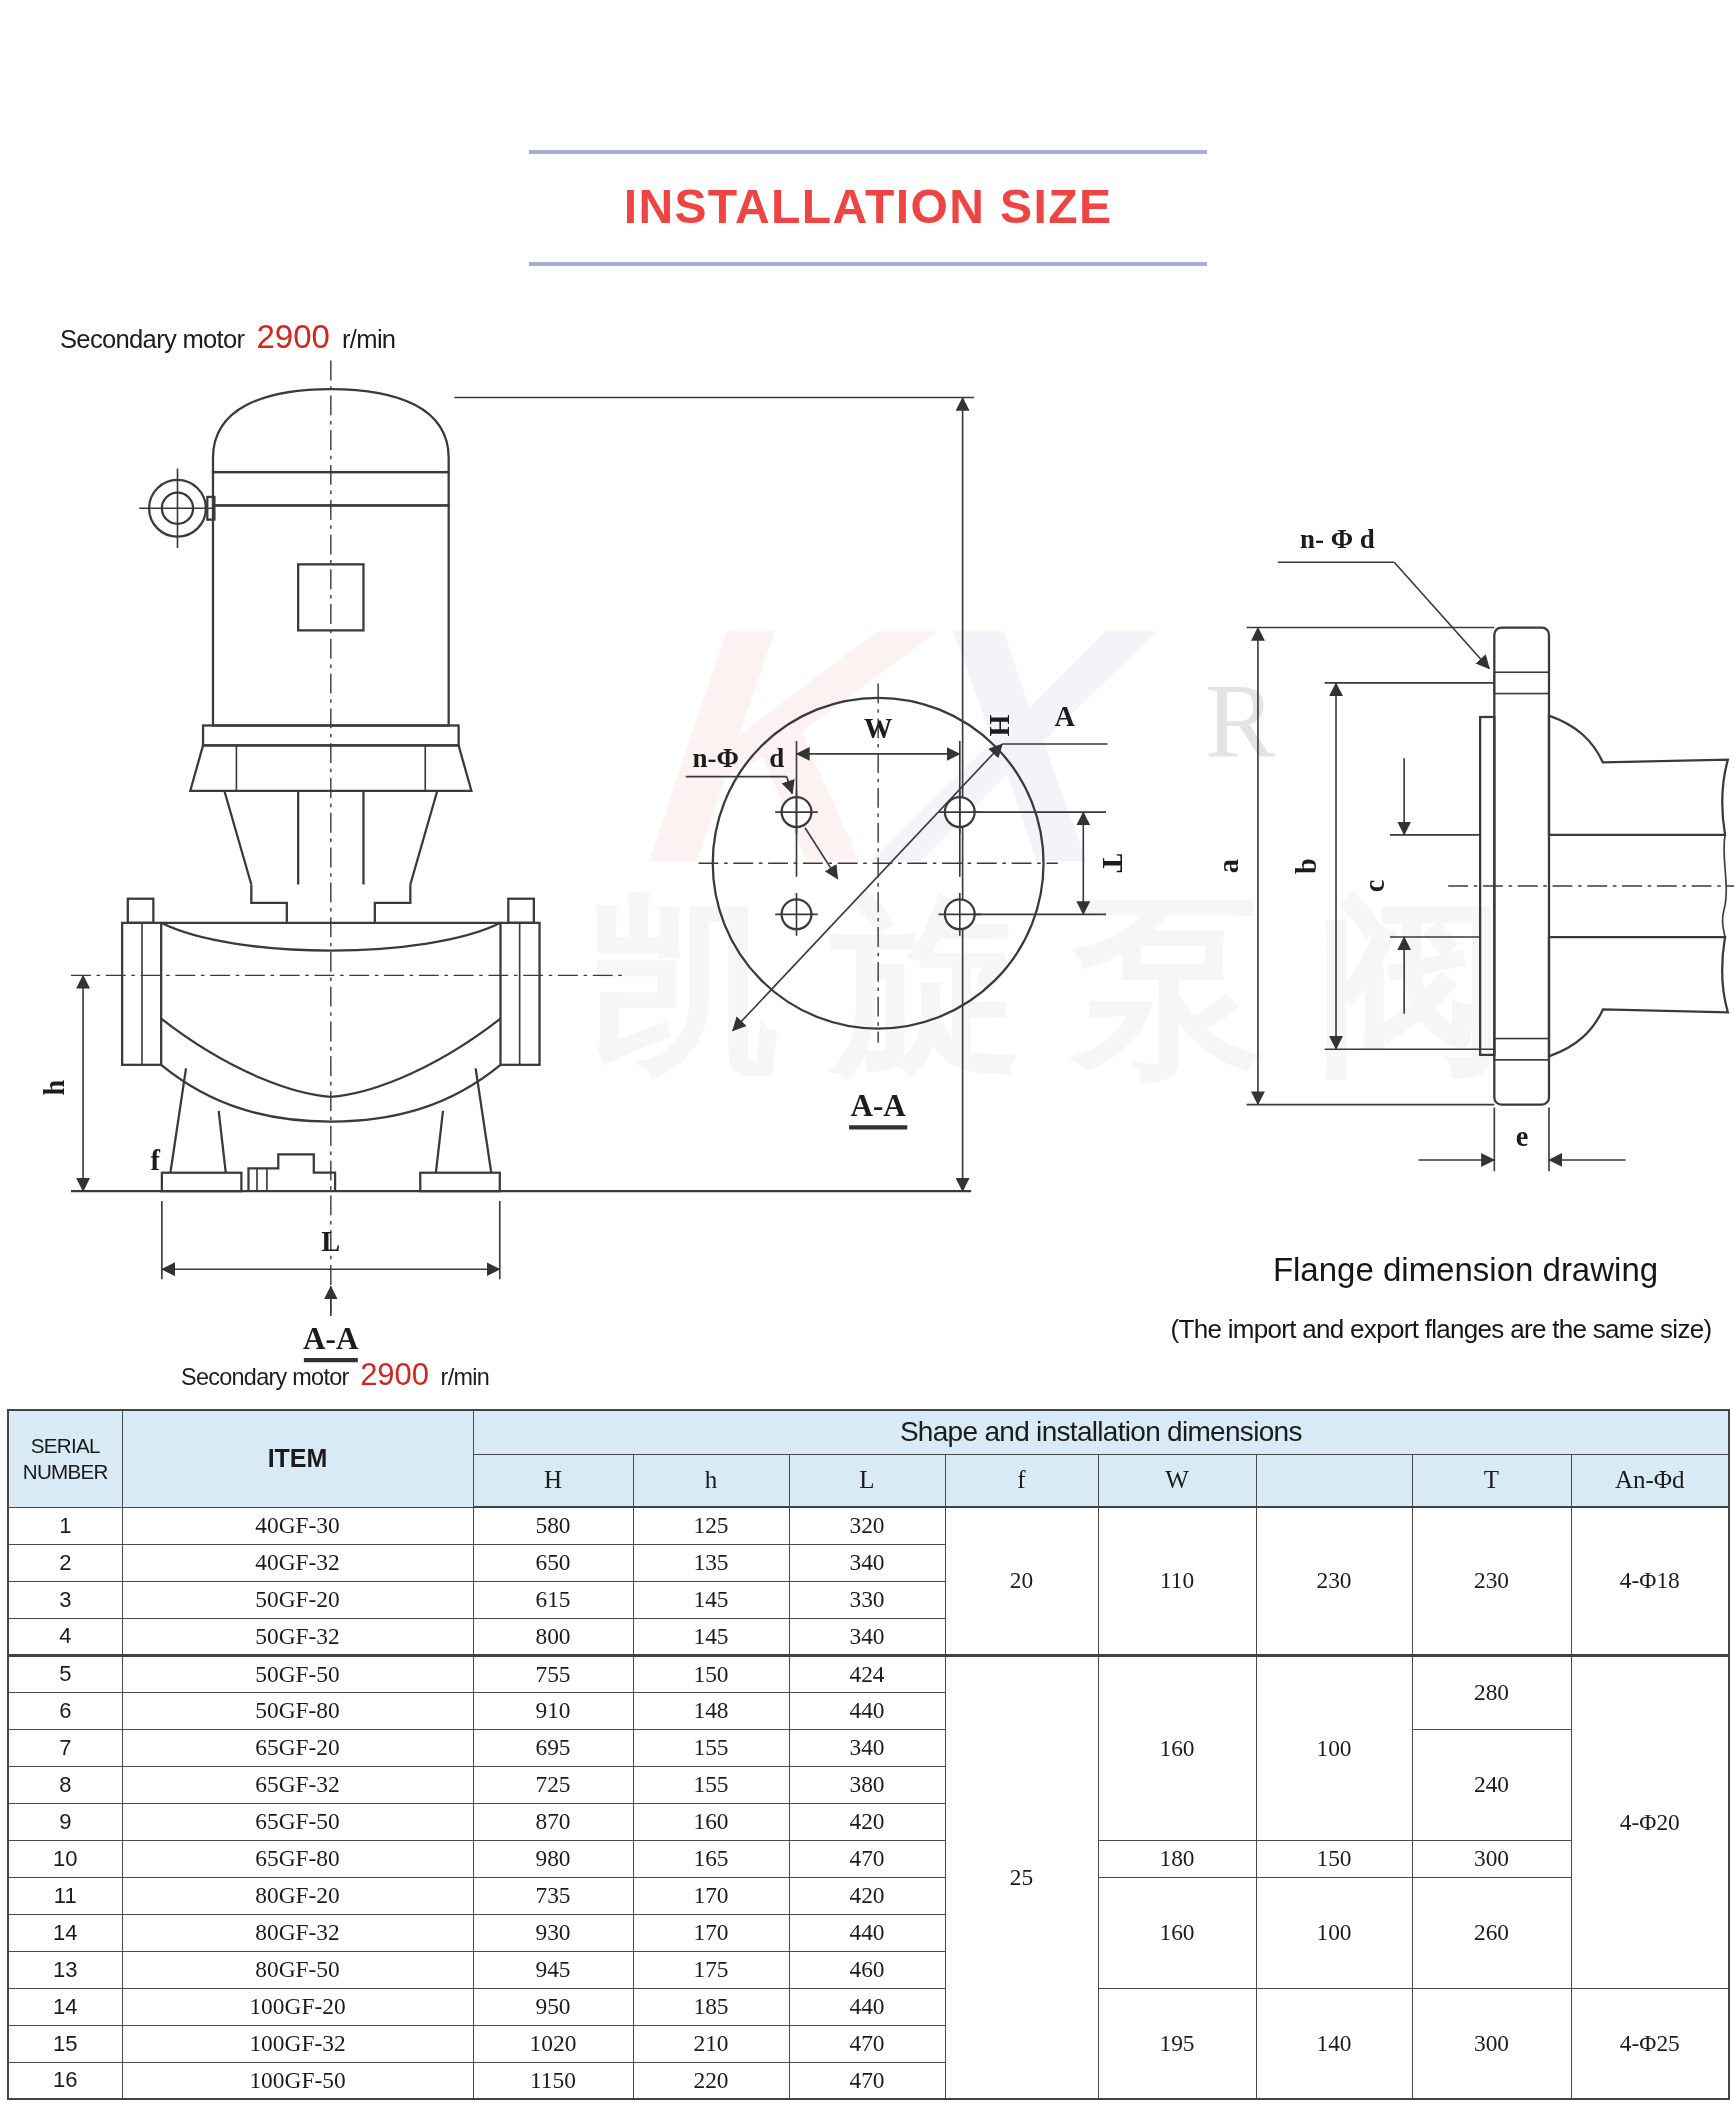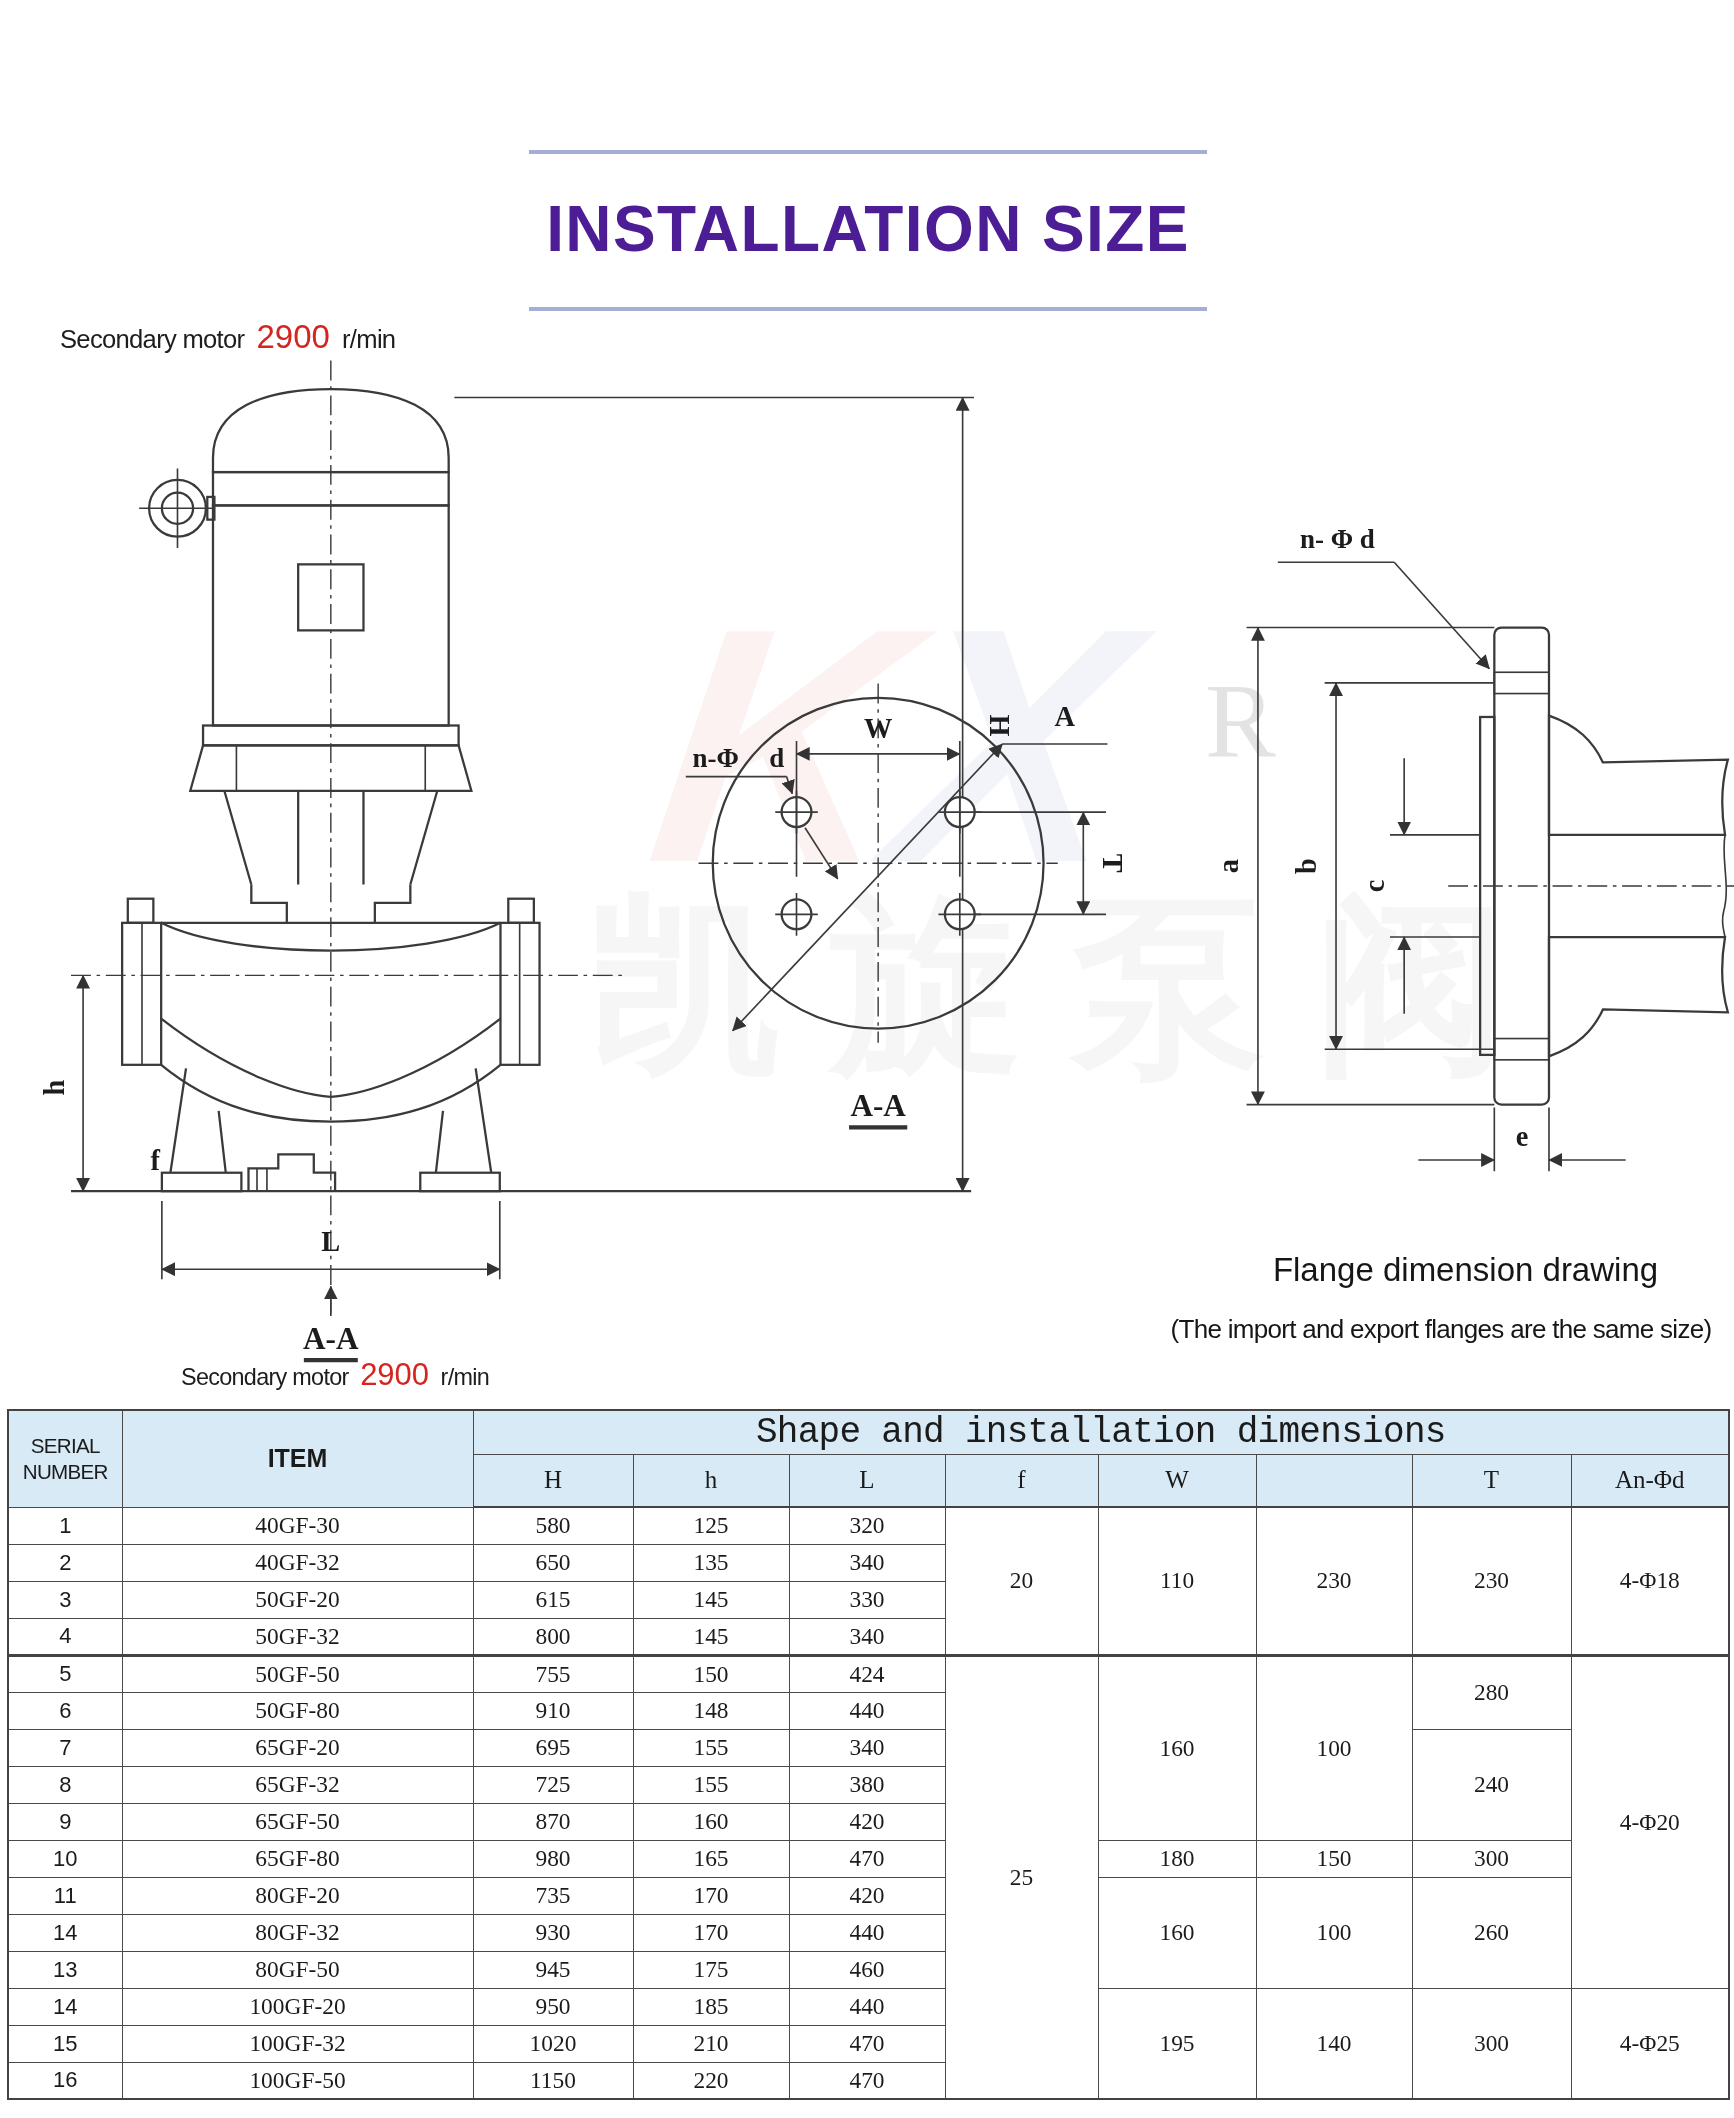--- a/index.html
+++ b/index.html
@@ -9,22 +9,22 @@
   }
   .abs{position:absolute;}
 
   
   .title-box{
     left:529px;top:150px;width:678px;
     border-top:4.3px solid #a7aed6;border-bottom:4.3px solid #a7aed6;
     padding:21px 0 24px 0;text-align:center;
   }
   .title-box h1{
-    margin:17px;font-size:64px;font-weight:800;letter-spacing:1.4px;
-    color:#4c1d95;font-family:"Liberation Sans",sans-serif;
+    margin:4px;font-size:48px;font-weight:800;letter-spacing:1.4px;
+    color:#ef4444;font-family:"Liberation Sans",sans-serif;
   }
 
   
   .motor-note{font-size:25.6px;color:#1d1d1d;font-weight:500;letter-spacing:-0.7px;white-space:nowrap;}
   .motor-note .rpm{font-size:33px;color:#d4251f;font-weight:500;padding:0 5.7px;letter-spacing:0;}
 
   
   .flange-caption{left:1178px;top:1251px;width:575px;text-align:center;font-size:33px;color:#161616;letter-spacing:0;}
   .flange-subcaption{left:1148px;top:1314px;width:586px;text-align:center;font-size:26px;color:#161616;letter-spacing:-0.7px;}
 
@@ -56,21 +56,21 @@
     border:1.4px solid #4a4a4a;text-align:center;vertical-align:middle;
     padding:0;overflow:hidden;
   }
   table.dims{border:2.8px solid #434343;}
   thead{background:#d7eaf6;}
   tr.hrow1{height:44px;}
   tr.hrow2{height:53px;}
   tbody tr{height:37px;background:#ffffff;}
   th.serial-h{font-family:"Liberation Sans",sans-serif;font-size:20.6px;font-weight:400;letter-spacing:-0.7px;line-height:1.25;}
   th.item-h{font-family:"Liberation Sans",sans-serif;font-size:25px;font-weight:700;letter-spacing:0;}
-  th.group-h{font-family:Liberation Mono, monospace;font-size:36px;font-weight:400;letter-spacing:-0.7px;}
+  th.group-h{font-family:Liberation Sans, sans-serif;font-size:28px;font-weight:400;letter-spacing:-0.7px;}
   th.dim-h{font-size:25px;font-weight:400;}
   td.serial-cell{font-family:"Liberation Sans",sans-serif;font-size:22px;font-weight:500;}
   td.item-cell{font-size:23.4px;}
   td.num-cell{font-size:23.4px;}
   thead tr.hrow2 th{border-bottom:2.8px solid #434343;}
   tbody tr.group-start td{border-top:3.5px solid #434343;}
 </style>
 </head>
 <body>
 

